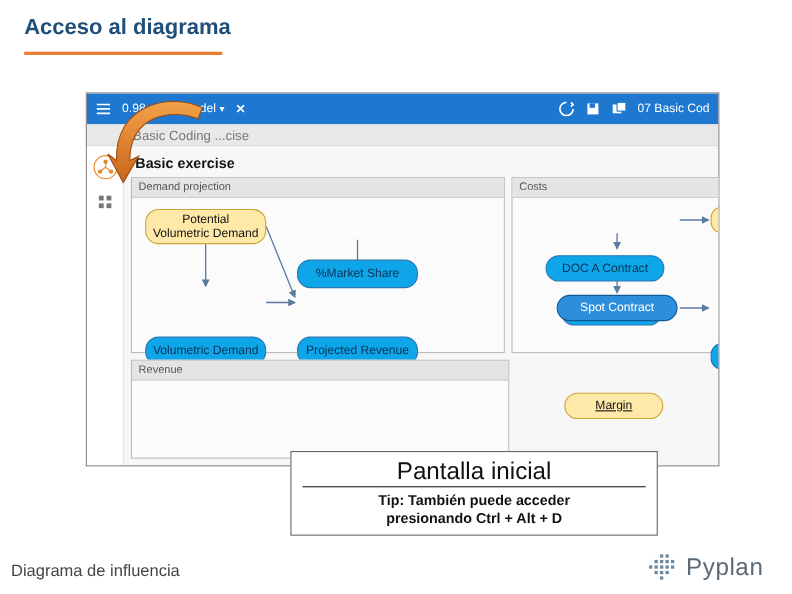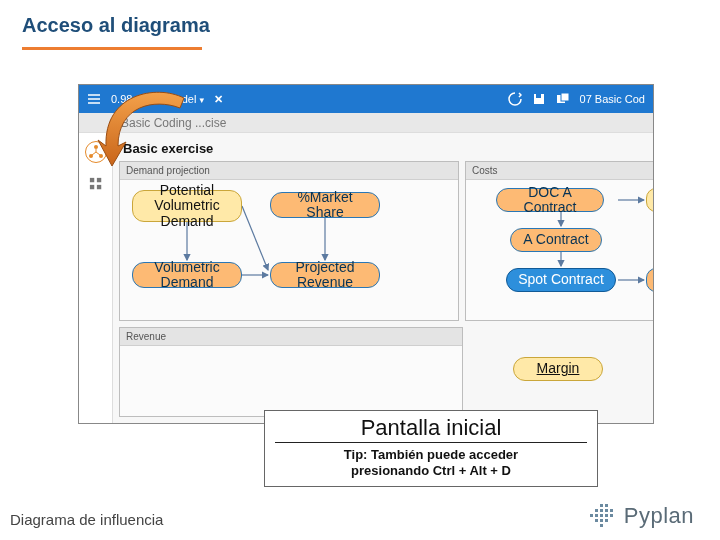--- a/index.html
+++ b/index.html
@@ -94,30 +94,30 @@
     border-bottom:1px solid #cfcfcf;
     font-size:10px;
   }
   .p-demand { left:6px; top:28px; width:340px; height:160px; }
   .p-costs  { left:352px; top:28px; width:210px; height:160px; }
   .p-revenue{ left:6px; top:194px; width:344px; height:90px; }
 
   .node {
     position:absolute;
     border-radius:12px;
-    font-size:14px;
+    font-size:11px;
     color:#111;
     text-align:center;
     padding:4px 6px;
     line-height:1.1;
     border:1px solid #646464;
     display:flex; align-items:center; justify-content:center;
   }
   .node.yellow { background:#ffe9a8; border-color:#caa63a; }
-  .node.blue   { background:#fdba74; border-color:#2a77b5; color:#083354; }
+  .node.blue   { background:#0ea5e9; border-color:#2a77b5; color:#083354;margin-top:44px; }
   .node.blue-dark { background:#2d8fdc; border-color:#115a96; color:#fff; }
 
   
   .n-pvd { left:12px; top:28px; width:110px; height:32px; }
   .n-ms  { left:150px; top:30px; width:110px; height:26px; }
   .n-vd  { left:12px; top:100px; width:110px; height:26px; }
   .n-pd  { left:150px; top:100px; width:110px; height:26px; }
 
   
   .n-doc { left:30px; top:26px; width:108px; height:24px; }

